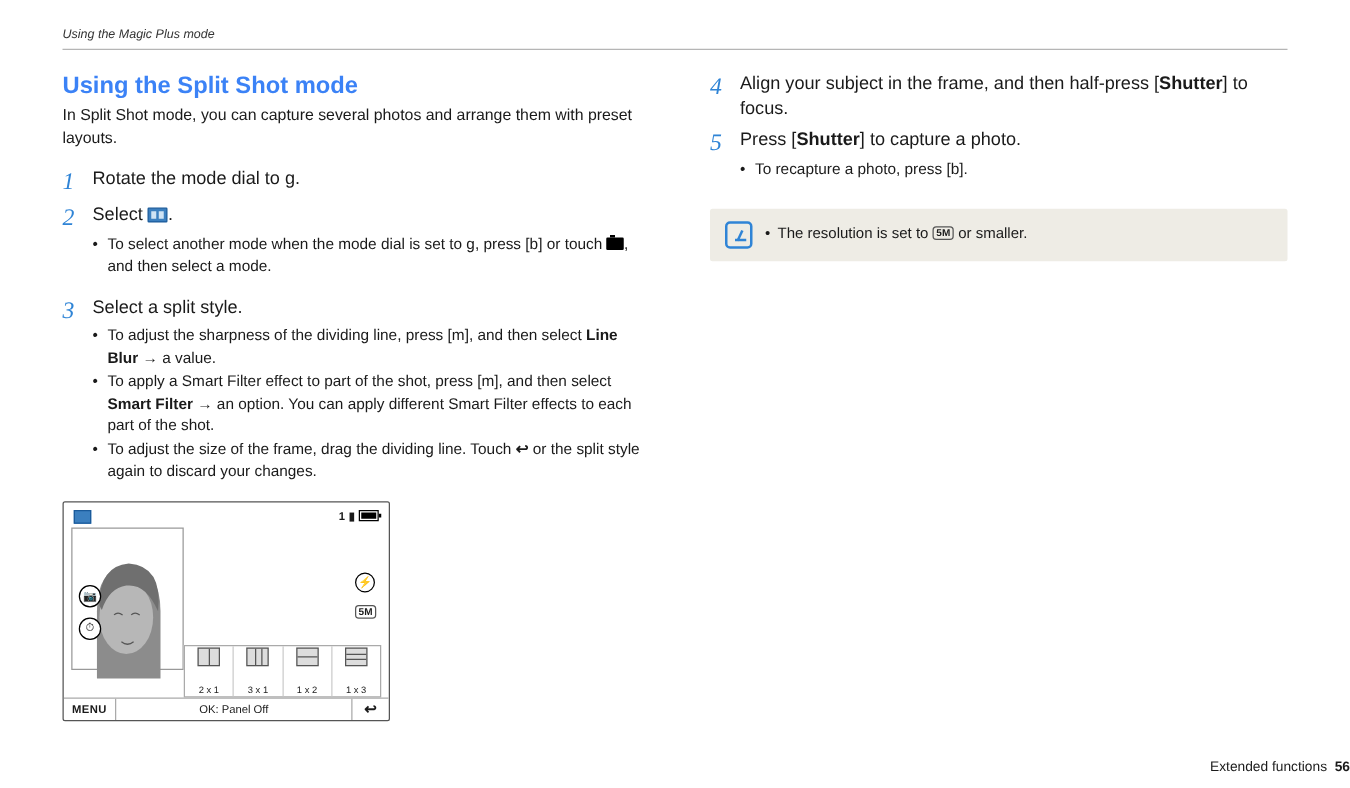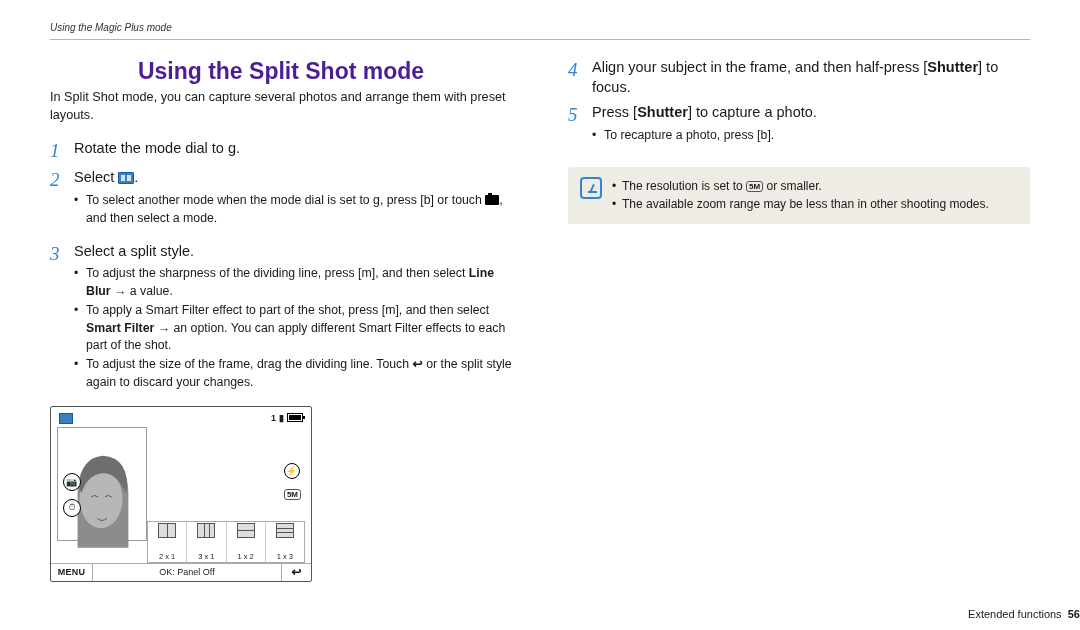--- a/index.html
+++ b/index.html
@@ -2,21 +2,21 @@
 <html><head>
 <meta charset="utf-8">
 <style>
   * { box-sizing: border-box; margin: 0; padding: 0; }
   html, body { width: 1080px; height: 630px; background: #fff; font-family: "Myriad Pro", "Segoe UI", Arial, sans-serif; color: #1a1a1a; }
   .page { padding: 22px 50px 10px 50px; height: 100%; position: relative; }
   .breadcrumb { font-style: italic; font-size: 10px; color: #333; margin-bottom: 6px; }
   .hr { height: 1px; background: #b5b5b5; margin-bottom: 18px; }
   .columns { display: flex; gap: 56px; }
   .col { flex: 1 1 0; }
-  .section-title { color: #4c1d95; font-weight: 700; font-size: 23px; margin-bottom: 4px; text-align: center; }
+  .section-title { color: #3b82f6; font-weight: 700; font-size: 19px; margin-bottom: 4px; }
   .intro { font-size: 12.7px; line-height: 1.4; margin-bottom: 14px; }
   .steps { list-style: none; }
   .step { display: flex; align-items: flex-start; margin-bottom: 6px; }
   .step-num { font-style: italic; color: #2f84d6; font-size: 19px; font-weight: 400; width: 24px; flex-shrink: 0; line-height: 1.25; font-family: Georgia, "Times New Roman", serif; }
   .step-body { font-size: 14.5px; line-height: 1.35; }
   .sub { list-style: none; margin: 4px 0 8px 0; }
   .sub li { font-size: 12.3px; line-height: 1.45; padding-left: 12px; position: relative; margin-bottom: 1px; }
   .sub li::before { content: "•"; position: absolute; left: 0; top: 0; }
   .b { font-weight: 700; }
   .glyph { font-family: Arial, sans-serif; }
@@ -191,21 +191,20 @@
           </div>
         </li>
       </ul>
 
       <div class="note">
         <div class="note-icon"></div>
         <ul>
           <li>
             <span>The resolution is set to </span><span class="size-badge">5M</span><span> or smaller.</span>
           </li>
-          <li>The available zoom range may be less than in other shooting modes.</li>
         </ul>
       </div>
     </div>
   </div>
 
   <div class="footer">
     <span>Extended functions</span>&nbsp;&nbsp;<span class="pg">56</span>
   </div>
 </div>
 

